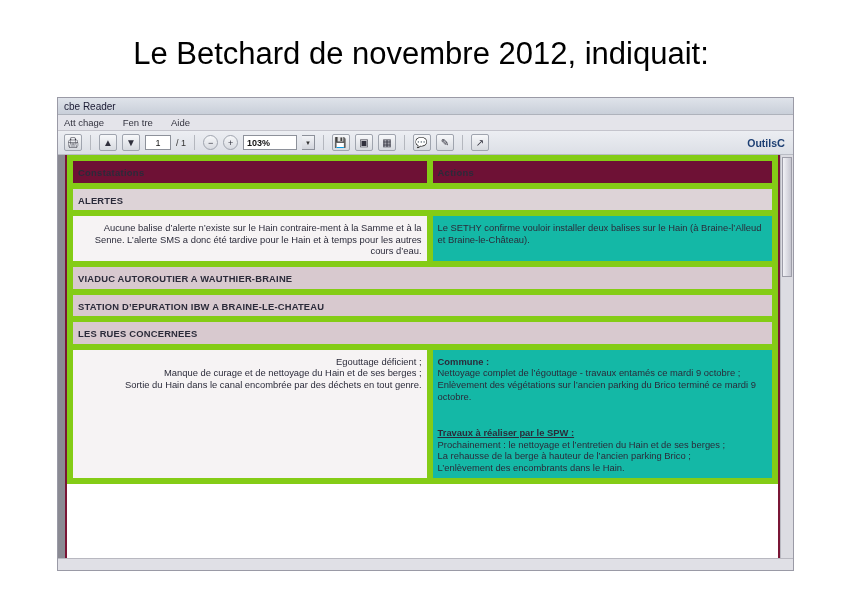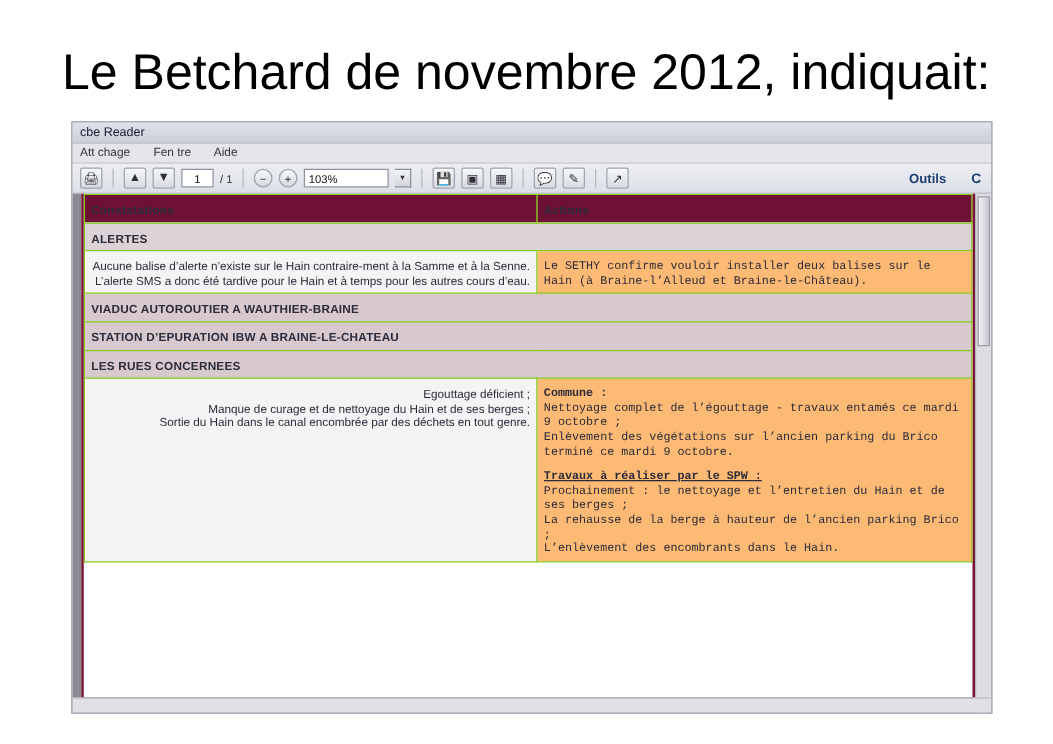--- a/index.html
+++ b/index.html
@@ -14,21 +14,21 @@
     overflow: hidden;
     position: relative;
   }
   
   .slide-title {
     position: absolute;
     top: 36px;
     left: 0;
     width: 842px;
     text-align: center;
-    font-size: 40px;
+    font-size: 31px;
     color: #000000;
     font-family: "Liberation Sans", sans-serif;
     letter-spacing: 0px;
     white-space: nowrap;
   }
   
   .reader-window {
     position: absolute;
     left: 57px;
     top: 97px;
@@ -85,41 +85,42 @@
     width: 1px; height: 15px; background: #b4b7be; margin: 0 3px;
   }
   .tb-page {
     width: 26px; height: 15px; background: #ffffff;
     border: 1px solid #8d919a; font-size: 9px; color: #111;
     display: flex; align-items: center; justify-content: center;
     box-sizing: border-box;
   }
   .tb-pagecount { font-size: 9px; color: #333; }
   .tb-zoom {
-    width: 68px; height: 15px; background: #ffffff;
+    width: 54px; height: 15px; background: #ffffff;
     border: 1px solid #8d919a; font-size: 9px; color: #111;
     display: flex; align-items: center; padding-left: 3px;
     box-sizing: border-box;
+    font-weight: bold;
   }
   .tb-zoom-arrow {
     width: 13px; height: 15px;
     border: 1px solid #8d919a; border-left: none;
     background: linear-gradient(to bottom,#f3f4f7,#d2d5dc);
     display: flex; align-items: center; justify-content: center;
     font-size: 6px; color: #333; box-sizing: border-box;
   }
   .tb-round {
     width: 15px; height: 15px; border-radius: 50%;
     border: 1px solid #9fa4ae;
     background: linear-gradient(to bottom,#f7f8fa,#d7dae0);
     display: flex; align-items: center; justify-content: center;
     font-size: 9px; color: #30303c; box-sizing: border-box;
   }
   .tb-right {
-    margin-left: auto; display: flex; align-items: center; gap: 20px;
+    margin-left: auto; display: flex; align-items: center; gap: 0;
     padding-right: 2px;
   }
   .tb-outils { font-size: 10.5px; color: #1d3f73; font-weight: bold; }
   .tb-c { font-size: 11px; color: #1d3f73; font-weight: bold; }
   
   .doc-scroll {
     position: relative;
     background: #8a8a93;
     height: 415px;
     padding: 0;
@@ -136,21 +137,21 @@
     box-sizing: border-box;
     overflow: hidden;
   }
   table.doc-table {
     width: 100%;
     border-collapse: collapse;
     table-layout: fixed;
     font-family: "Liberation Sans", sans-serif;
   }
   table.doc-table td, table.doc-table th {
-    border: 1px solid #84cc16;
+    border: 6px solid #84cc16;
     vertical-align: top;
     padding: 6px 5px 4px 5px;
     font-size: 9.4px;
     line-height: 11.6px;
     color: #2b2b3a;
     box-sizing: border-box;
   }
   .hdr-row td {
     background: #6e1135;
     color: #ffffff;
@@ -164,21 +165,21 @@
     color: #6e1135;
     font-weight: bold;
     text-align: left;
     font-size: 9.6px;
     letter-spacing: 0.2px;
     padding: 3px 4px;
     line-height: 11.5px;
   }
   .band-alert td { background: #ddd3d7; }
   .cell-left { background: #f6f3f4; text-align: right; }
-  .cell-right { background: #fdba74; font-family: Liberation Mono, monospace; }
+  .cell-right { background: #14b8a6; }
   .u { text-decoration: underline; }
   .b { font-weight: bold; }
   .doc-bottom-bar {
     position: absolute;
     left: 7px;
     top: 403px;
     width: 715px;
     height: 9px;
     background: #7a1535;
   }
@@ -284,21 +285,21 @@
           <tr>
             <td class="cell-left">
               <div style="white-space:pre-line">Egouttage déficient ;
 Manque de curage et de nettoyage du Hain et de ses berges ;
 Sortie du Hain dans le canal encombrée par des déchets en tout genre.</div>
             </td>
             <td class="cell-right">
               <div class="b">Commune :</div>
               <div style="white-space:pre-line">Nettoyage complet de l’égouttage - travaux entamés ce mardi 9 octobre ;
 Enlèvement des végétations sur l’ancien parking du Brico terminé ce mardi 9 octobre.</div>
-              <div class="u b" style="margin-top:8px">Travaux à réaliser par le SPW :</div>
+              <div class="u b" style="margin-top:25px">Travaux à réaliser par le SPW :</div>
               <div style="white-space:pre-line">Prochainement : le nettoyage et l’entretien du Hain et de ses berges ;
 La rehausse de la berge à hauteur de l’ancien parking Brico ;
 L’enlèvement des encombrants dans le Hain.</div>
             </td>
           </tr>
         </tbody>
       </table>
     </div>
     <div class="doc-bottom-bar"></div>
   </div>

